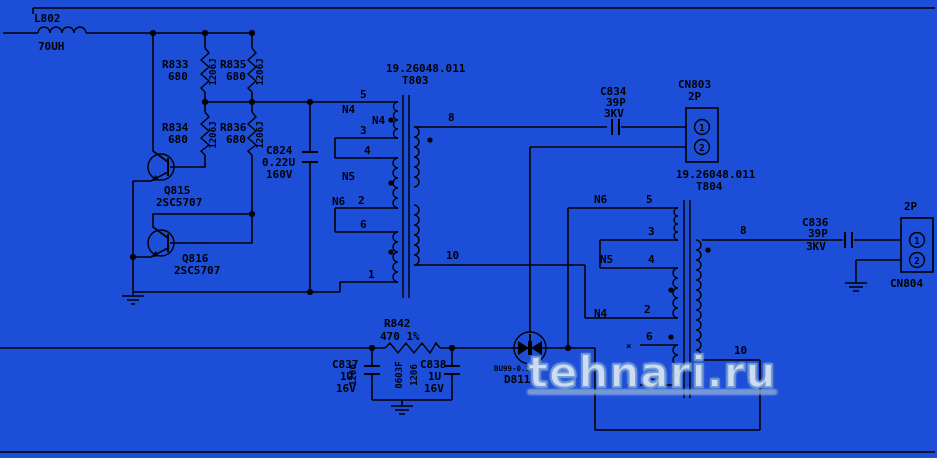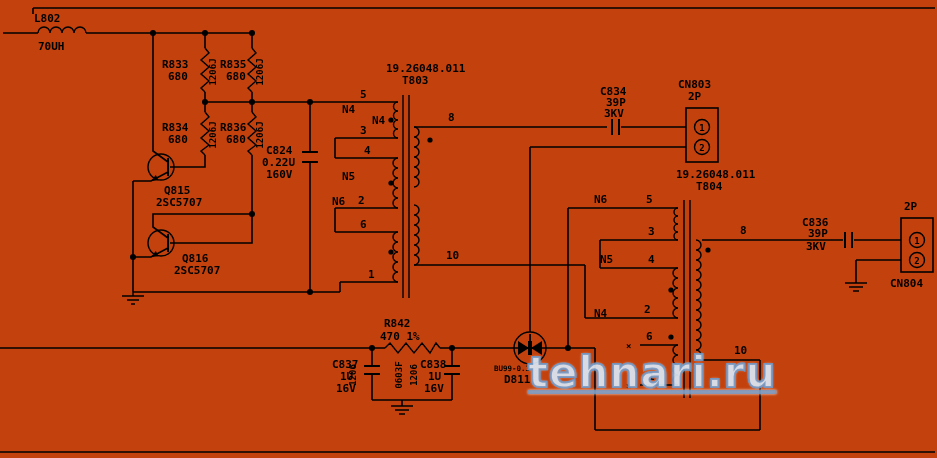--- a/index.html
+++ b/index.html
@@ -1,16 +1,16 @@
 <!DOCTYPE html>
 <html><head>
 <meta charset="utf-8">
 <style>
   html,body{margin:0;padding:0;background:#fff;}
-  .canvas{position:relative;width:937px;height:458px;background:#c2410c;overflow:hidden;
+  .canvas{position:relative;width:937px;height:458px;background:#1d4ed8;overflow:hidden;
           font-family:"DejaVu Sans Mono",monospace;}
   svg{position:absolute;left:0;top:0;}
   svg text{font-family:"DejaVu Sans Mono",monospace;font-weight:600;fill:#000;font-size:11px;}
   svg text.sm{font-size:9px;}
   svg text.xs{font-size:7.5px;}
   .wire{stroke:#000;stroke-width:1.6;fill:none;}
   .thin{stroke:#000;stroke-width:1.4;fill:none;}
   .plate{stroke:#000;stroke-width:2;fill:none;}
   .watermark{position:absolute;left:528px;top:352px;font-family:"DejaVu Sans",sans-serif;
              font-weight:bold;font-size:42px;letter-spacing:1px;line-height:1;

